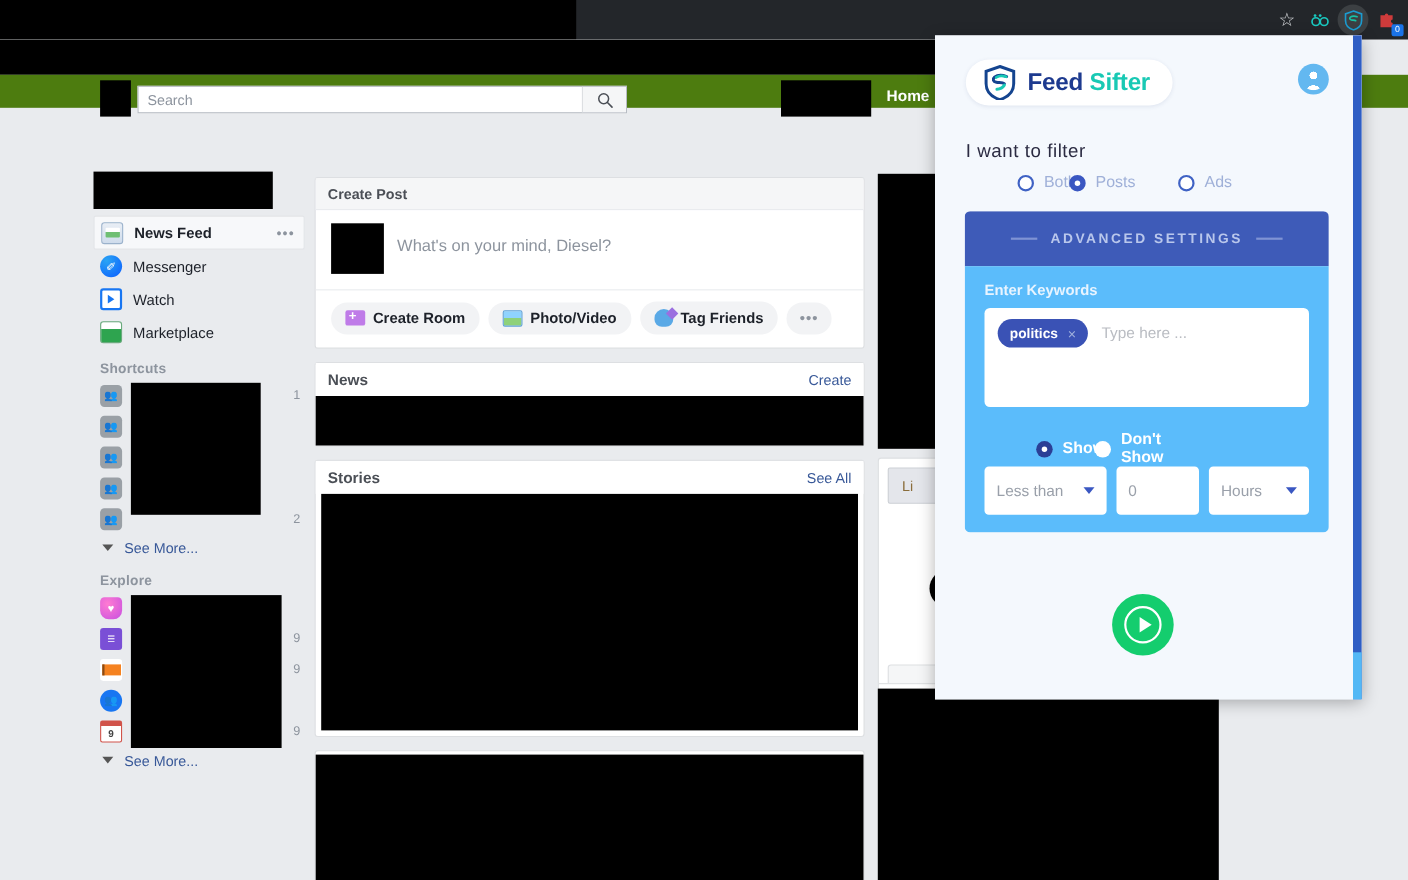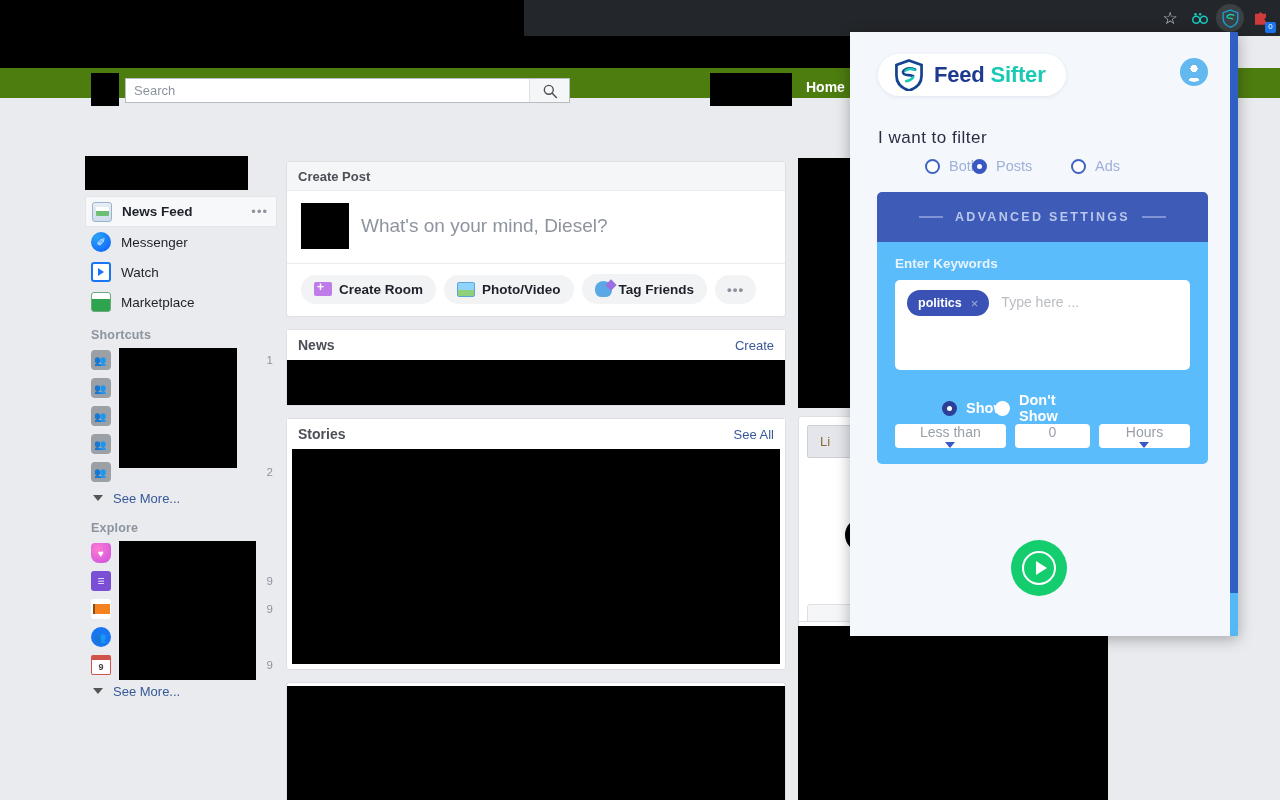--- a/index.html
+++ b/index.html
@@ -133,21 +133,21 @@
   .card { background: #fff; border: 1px solid #dddfe2; border-radius: 3px; margin-bottom: 12px; }
   .card-head {
     height: 29px; display:flex; align-items:center; justify-content:space-between;
     padding: 0 11px; font-size: 13px; font-weight: bold; color: #4b4f56;
     border-bottom: 1px solid #e9ebee; background: #f5f6f7;
   }
   .card-head.plain { background:#fff; border-bottom: none; height: 30px; font-size:14px; color:#4b4f56;}
   .card-link { color: #385898; font-weight: normal; font-size: 13px; }
   .composer-top { display:flex; align-items:flex-start; gap: 12px; padding: 12px 14px 14px; }
   .composer-avatar { width: 48px; height: 46px; background: #000; flex: none; }
-  .composer-placeholder { color: #8d949e; font-size: 19px; padding-top: 12px; }
+  .composer-placeholder { color: #8d949e; font-size: 15px; padding-top: 12px; }
   .composer-actions { display:flex; align-items:center; gap: 8px; padding: 0 14px 12px; border-top:1px solid #e9ebee; padding-top:10px; }
   .pill { display:flex; align-items:center; gap:7px; background:#f2f3f5; border-radius:18px;
           padding: 7px 13px; font-size: 13.5px; font-weight: bold; color: #1d2129; }
   .pill.dots { padding: 7px 12px; color:#8d949e; letter-spacing:1px; }
   .ico-room { width:18px;height:14px;background:#bf7be8;border-radius:2px;position:relative; }
   .ico-room::after{content:"+";position:absolute;color:#fff;font-size:12px;left:3px;top:-2px;}
   .ico-photo { width:18px;height:15px;background:linear-gradient(#8fd3ff 50%, #8ed17a 50%); border-radius:2px;border:1px solid #5fa3d8;}
   .ico-tag { width:17px;height:16px;background:#5aa9e6;border-radius:50% 50% 40% 40%; position:relative;}
   .ico-tag::after{content:"";position:absolute;right:-3px;top:0;width:8px;height:8px;background:#9b6fe0;transform:rotate(45deg);}
 
@@ -229,22 +229,22 @@
   #show-row { display:flex; align-items:center; margin-top: 22px; }
   #show-row .radio-opt:nth-child(1) { width: 100px; }
   .rdo-w { width: 15px; height: 15px; border-radius:50%; background:#fff;
            display:flex; align-items:center; justify-content:center; flex:none; }
   .rdo-w.on { background:#2b3f96; }
   .rdo-w.on::after { content:""; width:5px;height:5px;border-radius:50%;background:#fff; }
   .show-label { color:#fff; font-size: 14.5px; font-weight: bold; }
 
   #tf-label { margin-top: 14px; }
   #tf-row { display:flex; gap: 9px; }
-  .tf-ctl { background:#fff; border-radius: 4px; height: 24px; display:flex; align-items:center;
-            padding: 0 11px; font-size: 14px; color:#9aa0aa;flex-direction:column; }
+  .tf-ctl { background:#fff; border-radius: 4px; height: 44px; display:flex; align-items:center;
+            padding: 0 11px; font-size: 14px; color:#9aa0aa; }
   .tf-sel { width: 112px; justify-content: space-between; }
   .tf-num { width: 76px; }
   .tf-unit { width: 92px; justify-content: space-between; }
   .chev { width:0;height:0;border-left:5px solid transparent;border-right:5px solid transparent;border-top:6px solid #3a57c2; }
   #ext-play {
     position:absolute; left: 161px; top: 508px; width: 56px; height: 56px; border-radius: 50%;
     background:#14cd6e; display:flex; align-items:center; justify-content:center;
   }
   #ext-play-ring { width: 34px; height: 34px; border-radius:50%; border: 2px solid #fff;
                    display:flex; align-items:center; justify-content:center; }

